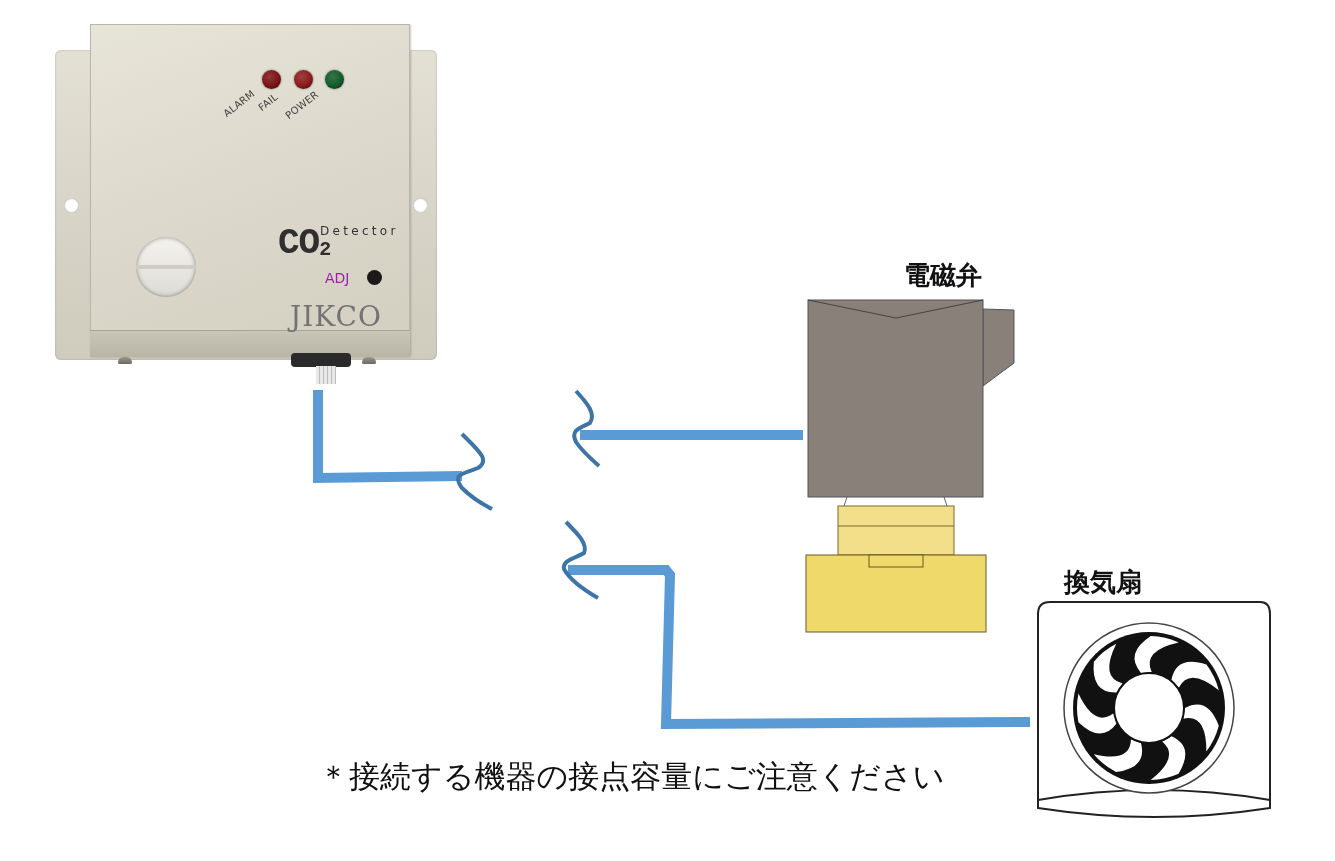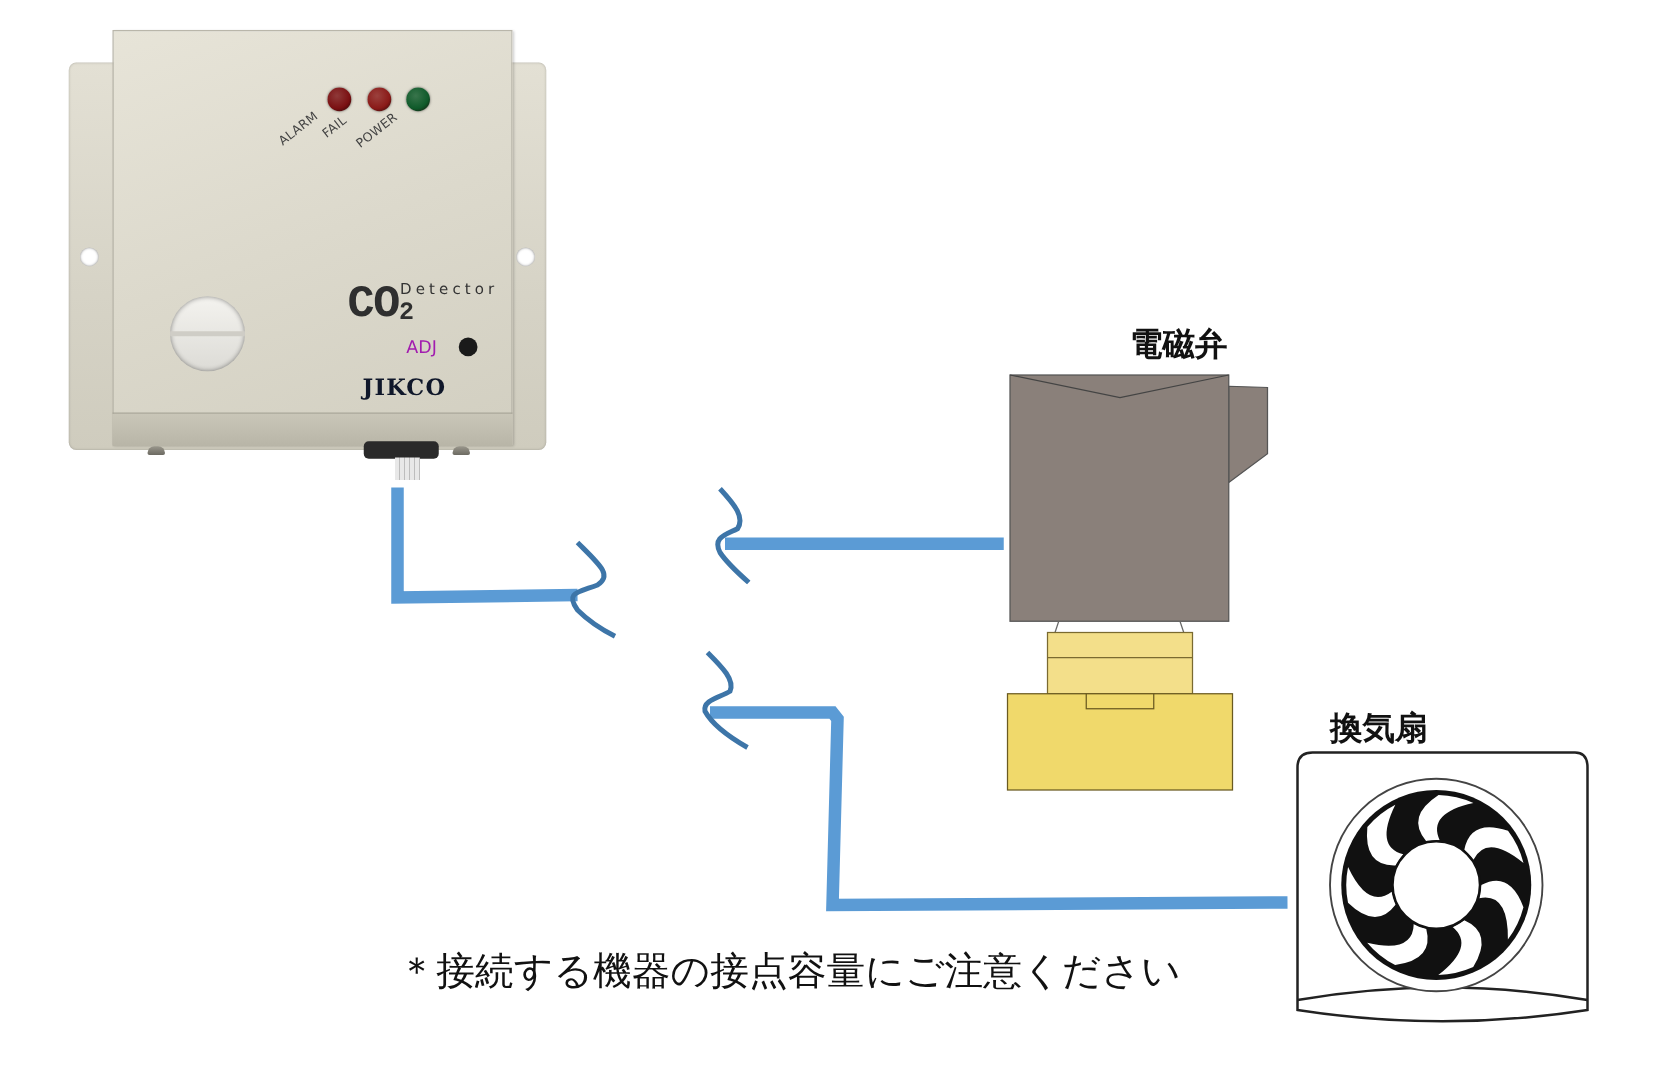--- a/index.html
+++ b/index.html
@@ -27,21 +27,21 @@
          font-weight: bold; font-size: 36px; color: #2f2f2f; letter-spacing: -1px; line-height: 36px; margin-top: 40px; }
   .co2 sub { font-size: 20px; vertical-align: baseline; position: relative; top: 2px; }
   .detector { position: absolute; left: 280px; top: 224px; font-size: 12px; color: #333;
               letter-spacing: 3.3px; margin-left: 40px; }
   .sensor { position: absolute; left: 136px; top: 237px; width: 60px; height: 60px; border-radius: 50%;
             background: linear-gradient(180deg, #f4f3ef, #dcdbd6); box-shadow: inset 0 0 4px rgba(0,0,0,.45); overflow: hidden; }
   .sensor-slit { position: absolute; left: 0; top: 28px; width: 60px; height: 4px; background: #cfcdc6; }
   .adj { position: absolute; left: 325px; top: 270px; font-size: 14px; color: #a21caf; }
   .adj-btn { position: absolute; left: 367px; top: 270px; width: 15px; height: 15px; border-radius: 50%; background: #1a1a1a; }
   .brand { position: absolute; left: 290px; top: 300px; font-family: "DejaVu Serif", serif;
-           font-weight: bold; font-size: 18px; color: #0f172a; letter-spacing: 1px; }
+           font-weight: normal; font-size: 28px; color: #737373; letter-spacing: 1px; }
   .screw { position: absolute; width: 14px; height: 7px; border-radius: 7px 7px 2px 2px;
            background: linear-gradient(180deg, #9a978c, #6c6a62); }
   .grommet { position: absolute; left: 291px; top: 353px; width: 60px; height: 14px;
              background: #2a2a2a; border-radius: 4px; }
   .cable { position: absolute; left: 316px; top: 366px; width: 20px; height: 18px;
            background: repeating-linear-gradient(90deg, #e8e8e8 0 3px, #bdbdbd 3px 4px); }
 
   
   .label { position: absolute; font-size: 26px; font-weight: bold; color: #111; white-space: nowrap; }
   .note { position: absolute; left: 318px; top: 756px; font-size: 31px; color: #111; white-space: nowrap; }

